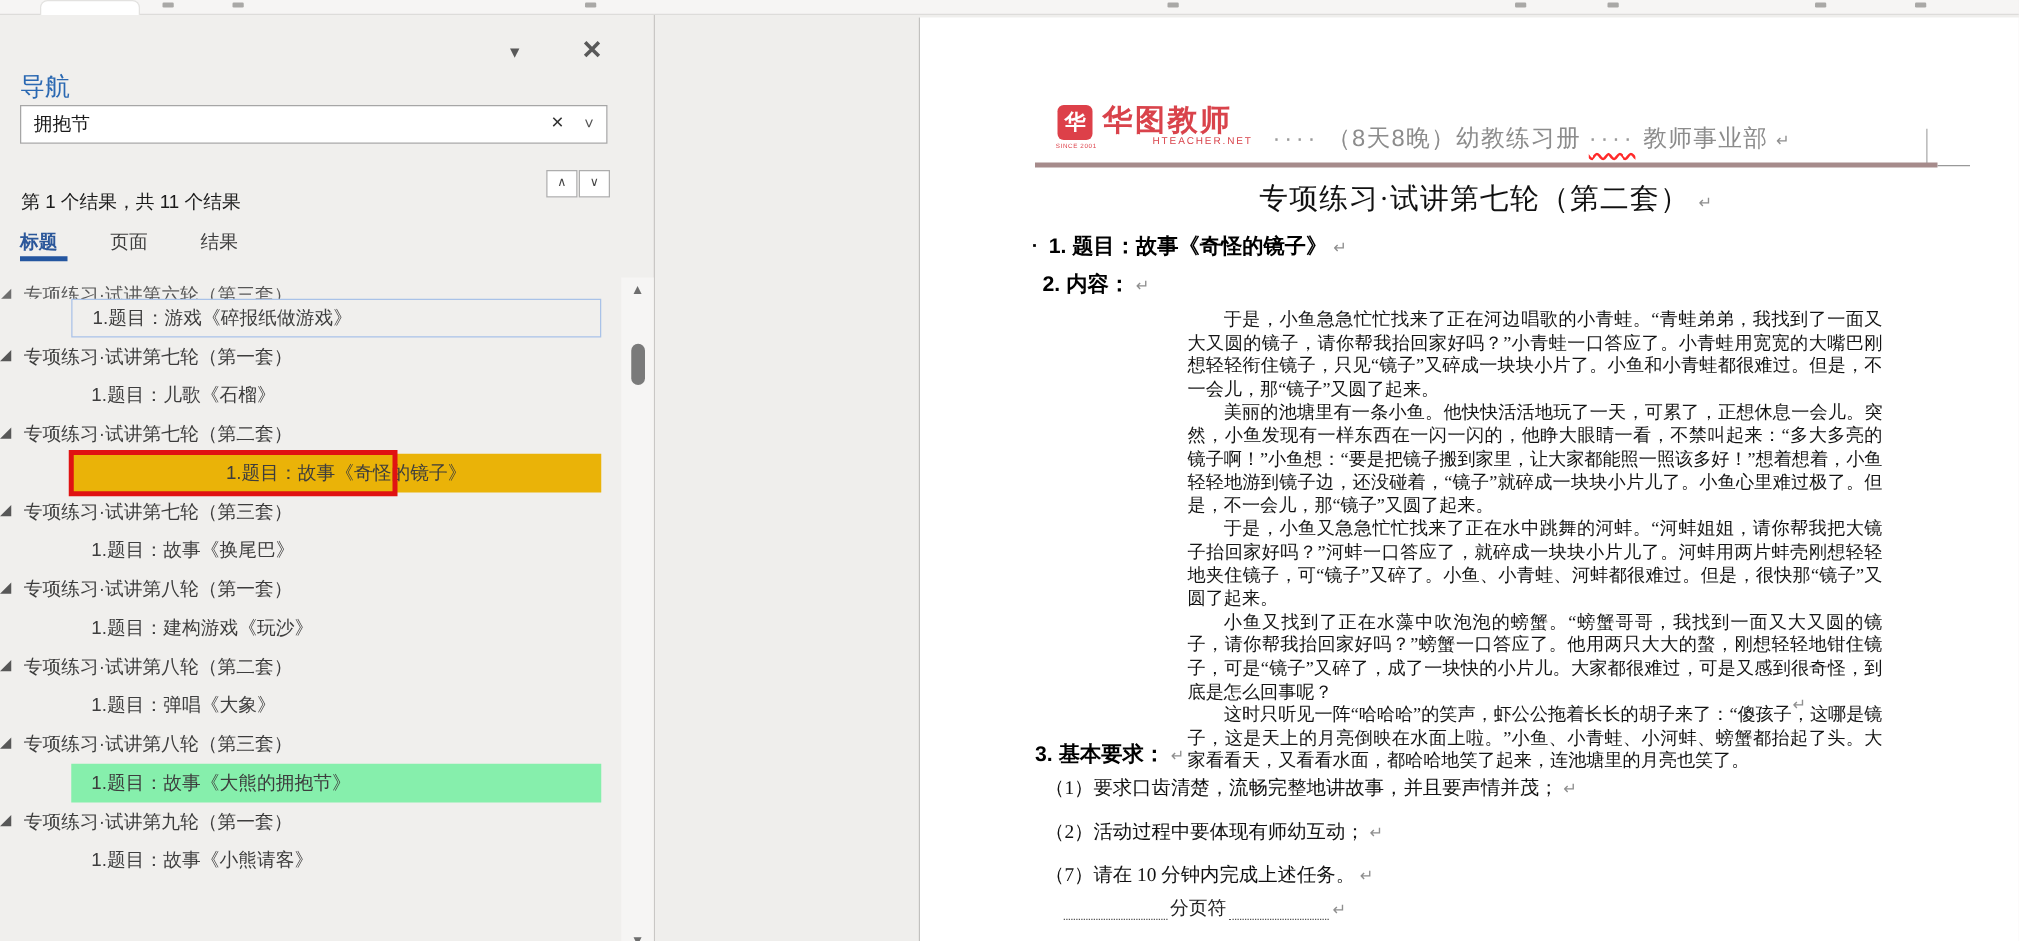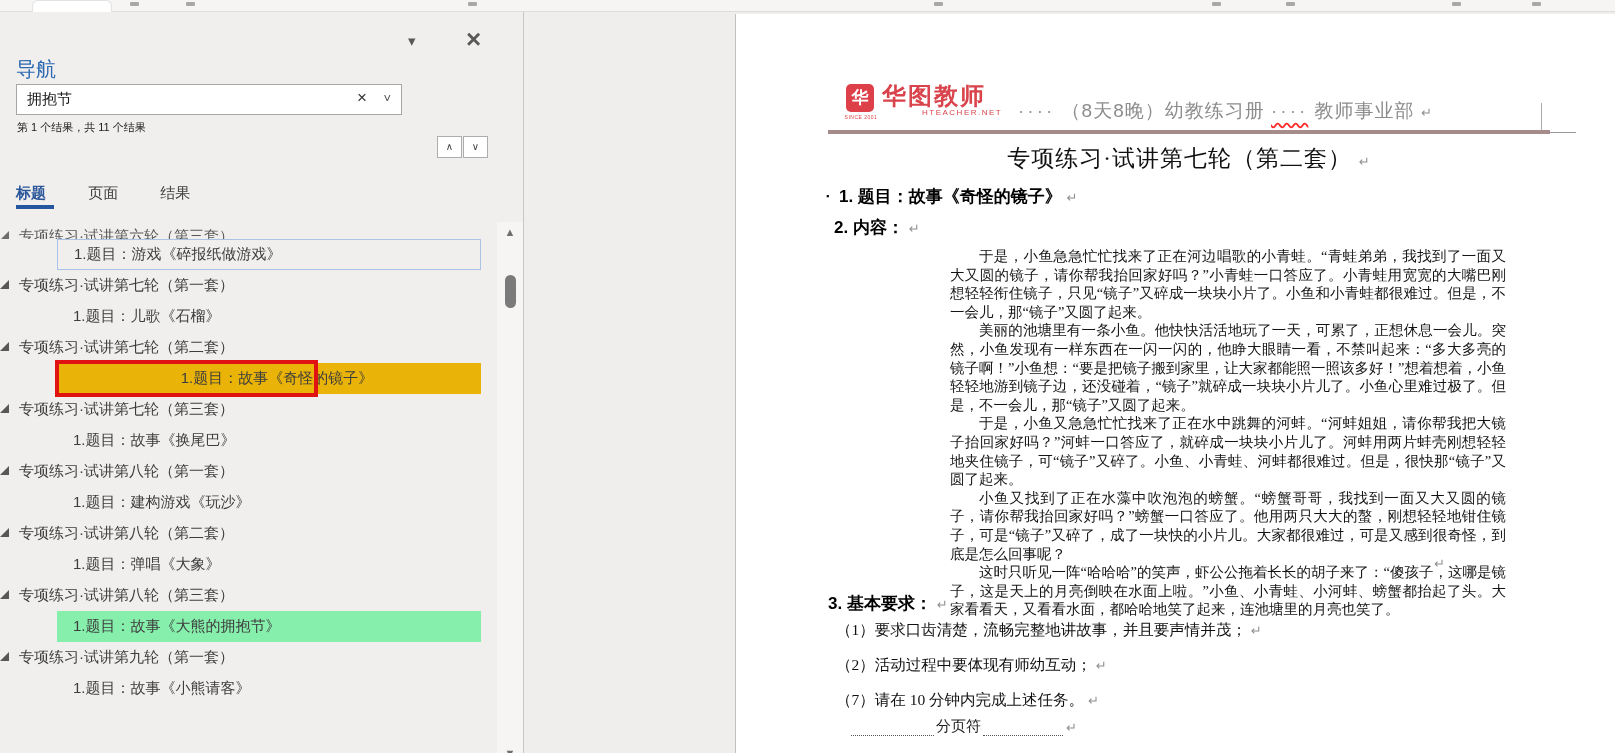--- a/index.html
+++ b/index.html
@@ -13,29 +13,29 @@
     background:#fff; border:1px solid #e3e2e0; border-bottom:none; border-radius:6px 6px 0 0; }
   .frag { position:absolute; top:2px; height:4px; width:9px; background:#a9a8a6; border-radius:1px; }
 
   
   .navpane { position:absolute; left:0; top:12px; width:524px; height:741px;
     background:#f0efed; border-right:1px solid #c9c7c5; }
   .nav-title { position:absolute; left:16px; top:12px; font-size:20px; color:#2a68b2;margin-top:32px; }
   .nav-dd { position:absolute; left:408px; top:20px; font-size:15px; color:#595959; cursor:default; }
   .nav-close { position:absolute; left:466px; top:12px; font-size:26px; font-weight:bold; color:#595959; cursor:default; }
 
-  .searchbox { position:absolute; left:16px; top:72px; width:386px; height:31px;
+  .searchbox { position:absolute; left:16px; top:72px; width:470px; height:31px;
     background:#fff; border:1px solid #a6a6a6; }
   .searchbox input { position:absolute; left:10px; top:4px; width:380px; height:21px;
     border:none; outline:none; font-size:15px; color:#1a1a1a; background:transparent;
     font-family:"Liberation Sans", sans-serif; }
   .searchbox .clear { position:absolute; right:34px; top:3px; font-size:17px; color:#333; }
   .searchbox .sdrop { position:absolute; right:10px; top:6px; font-size:13px; color:#555; }
 
-  .resultline { position:absolute; left:17px; top:108px; font-size:11px; color:#1a1a1a;text-align:center; }
+  .resultline { position:absolute; left:17px; top:140px; font-size:15px; color:#1a1a1a;text-align:center; }
   .resbtn { position:absolute; top:124px; width:25px; height:22px; background:#fff;
     border:1px solid #adadad; text-align:center; font-size:10px; line-height:20px; color:#444; }
   .resbtn.prev { left:437px; } .resbtn.next { left:463px; }
 
   .tabs { position:absolute; left:16px; top:172px; font-size:15px; color:#3d3d3d; }
   .tabs .tab { display:inline-block; margin-right:38px; cursor:default; }
   .tabs .tab.active { color:#2b579a; font-weight:bold; }
   .tab-underline { position:absolute; left:16px; top:193px; width:38px; height:4px; background:#2456a0; }
 
   .tree { position:absolute; left:0; top:210px; width:498px; }

